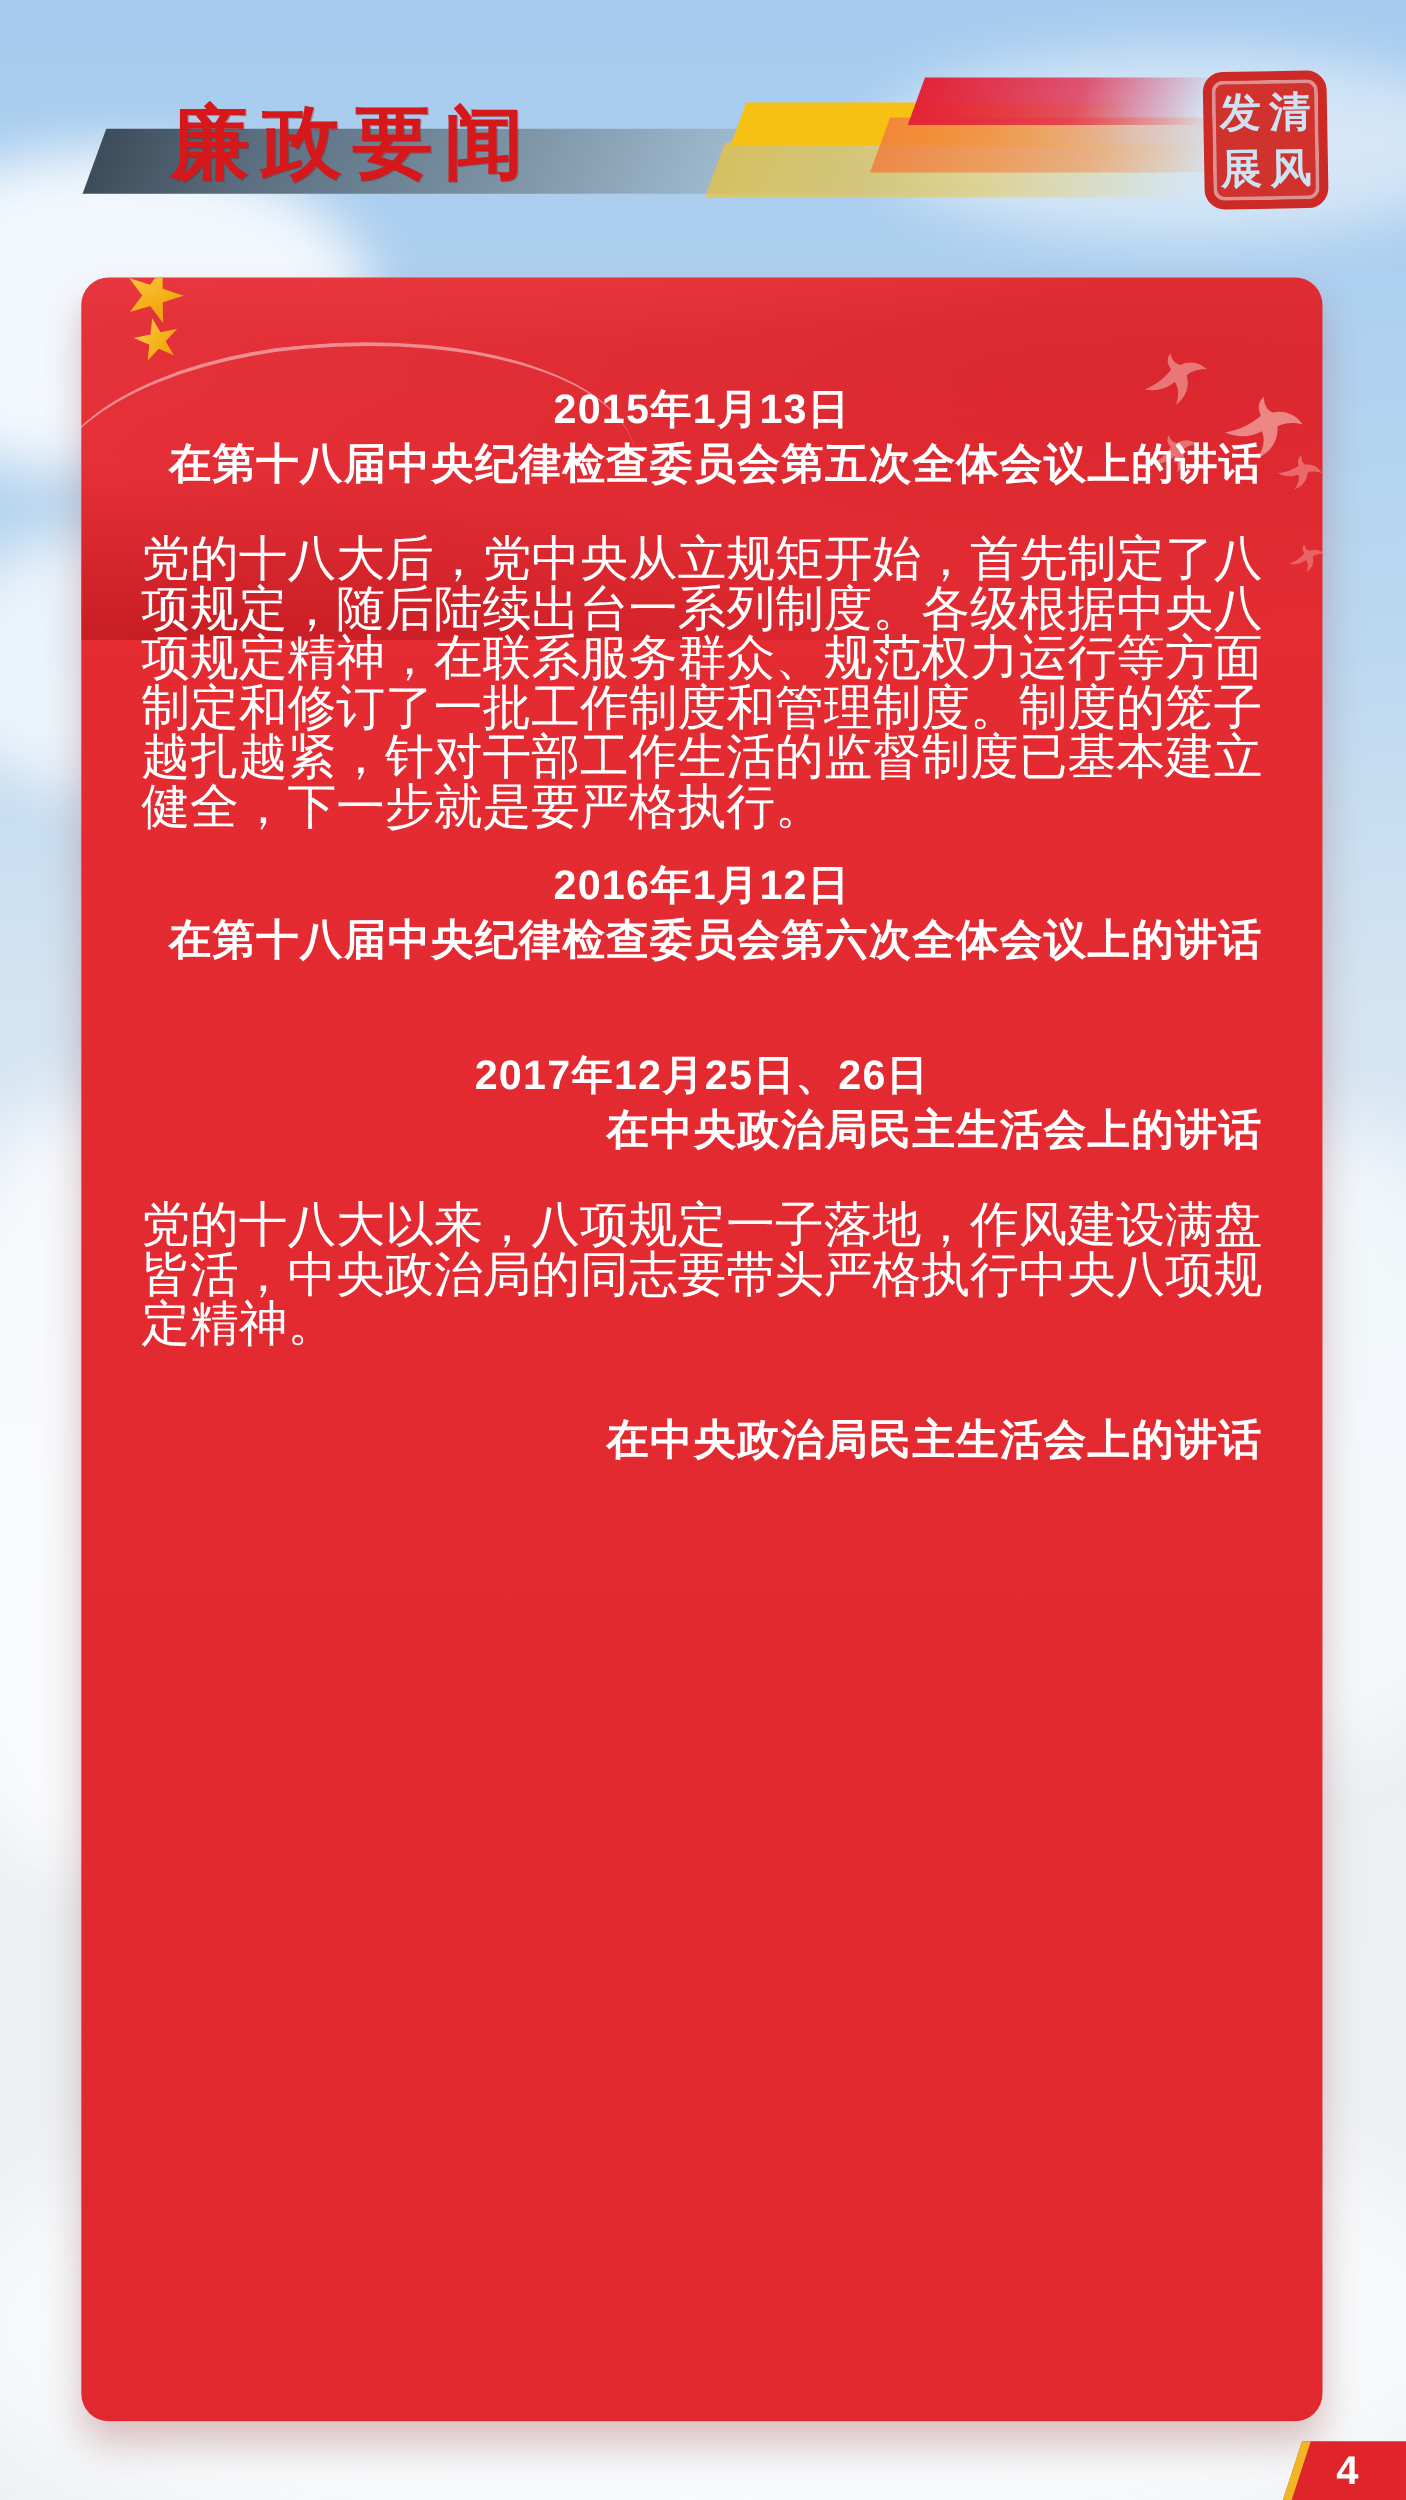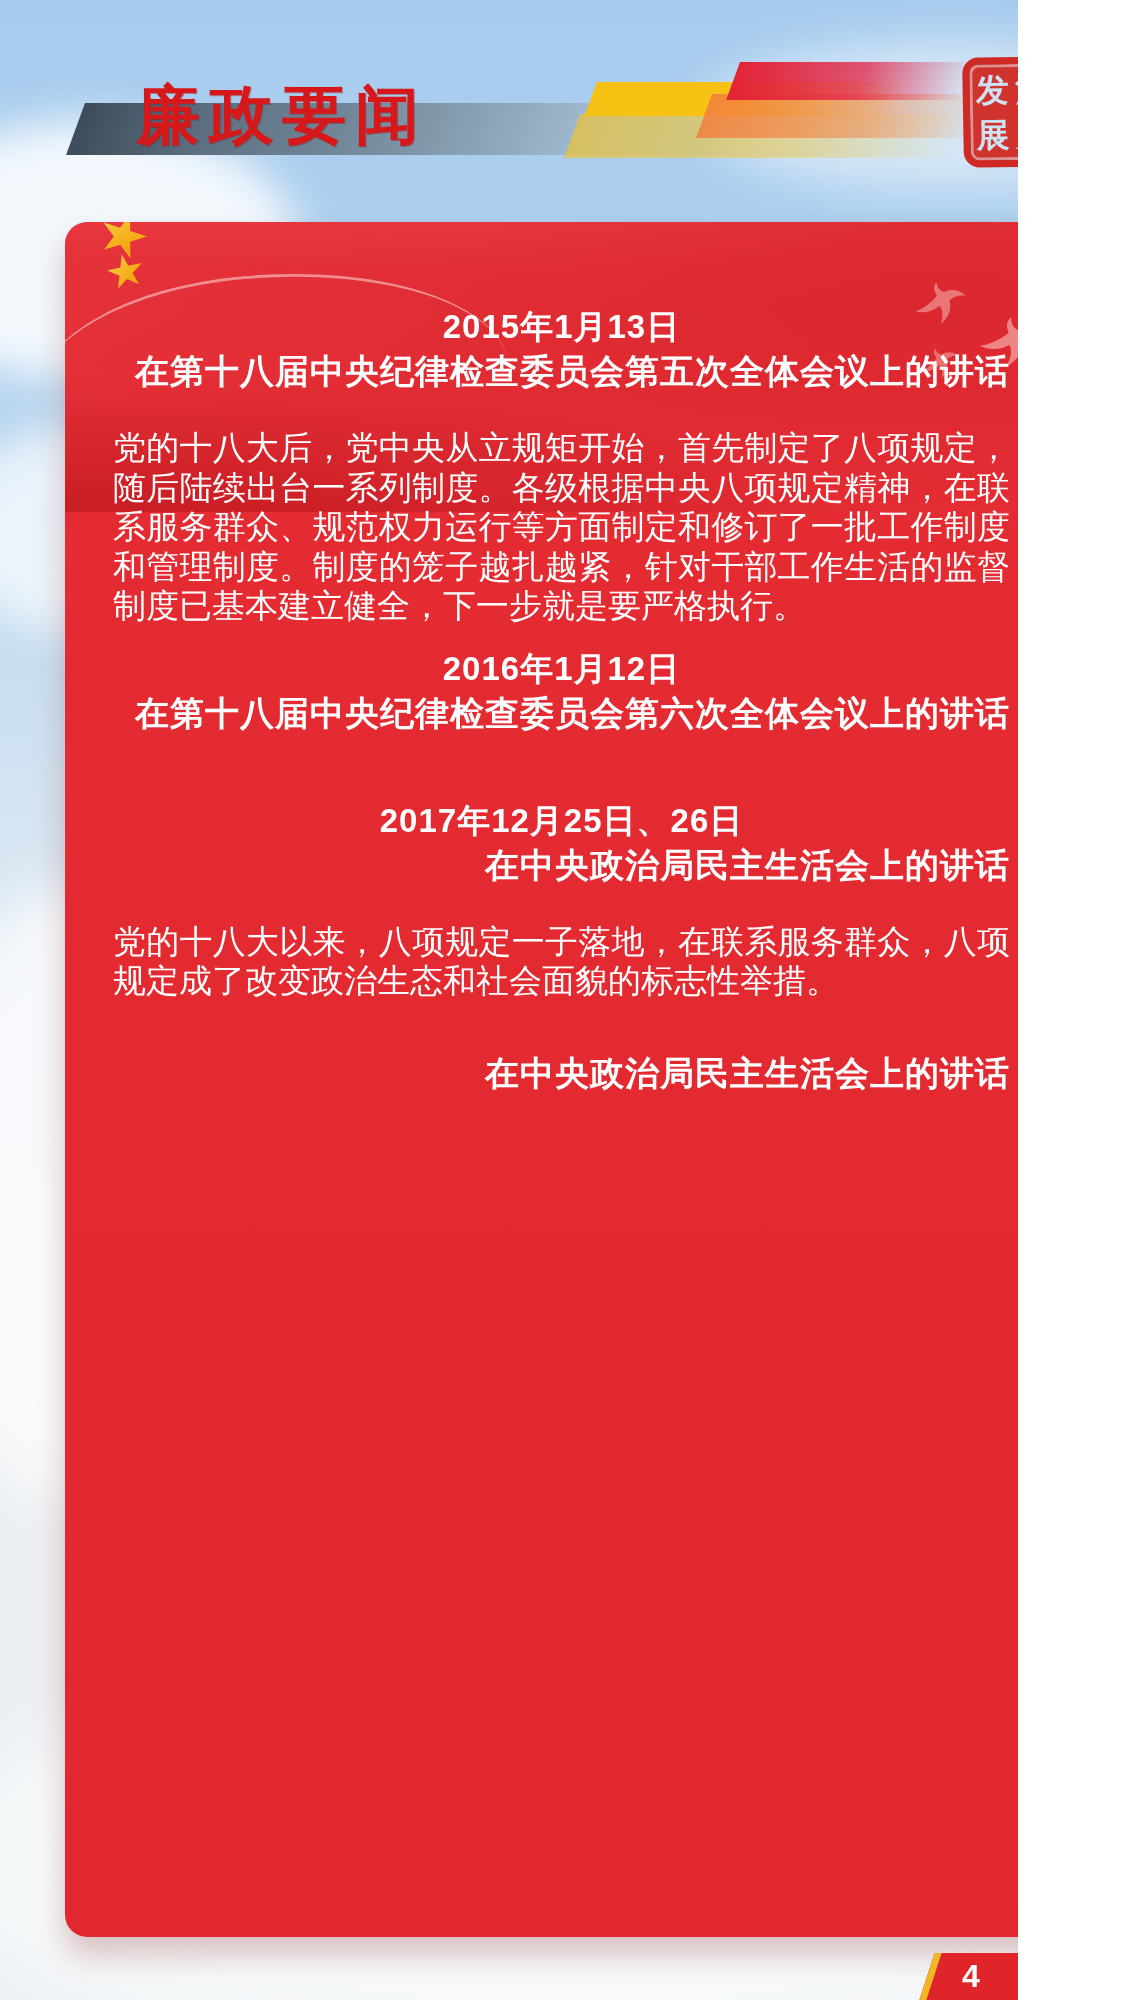--- a/index.html
+++ b/index.html
@@ -1,18 +1,18 @@
 <!DOCTYPE html>
 <html><head>
 <meta charset="utf-8">
 <style>
   html,body{margin:0;padding:0;}
   body{font-family:"Liberation Sans","DejaVu Sans",sans-serif;}
   .page{
-    position:relative;width:1018px;height:2000px;overflow:hidden;
+    position:relative;width:1125px;height:2000px;overflow:hidden;
     background:linear-gradient(180deg,#a6cbee 0%,#aed0ef 12%,#bcd8f0 26%,#d4e4f2 40%,#e4ecf3 55%,#ecf0f3 72%,#eef1f4 100%);
   }
   
   .cloud{position:absolute;border-radius:50%;filter:blur(22px);}
   .cloud.c1{left:-120px;top:120px;width:420px;height:260px;background:rgba(255,255,255,.85);}
   .cloud.c2{left:-60px;top:420px;width:360px;height:220px;background:rgba(255,255,255,.7);}
   .cloud.c3{left:120px;top:560px;width:900px;height:180px;background:rgba(255,255,255,.75);}
   .cloud.c4{left:700px;top:40px;width:500px;height:150px;background:rgba(255,255,255,.5);}
   .cloud.c5{left:-80px;top:880px;width:300px;height:620px;background:rgba(252,253,254,.8);filter:blur(28px);}
   .cloud.c6{left:900px;top:900px;width:320px;height:500px;background:rgba(250,252,253,.7);filter:blur(30px);}
@@ -55,21 +55,21 @@
   .d1{left:842px;top:58px;width:62px;transform:rotate(-8deg);}
   .d2{left:906px;top:92px;width:74px;transform:rotate(4deg);opacity:.65;}
   .d3{left:850px;top:124px;width:46px;transform:rotate(-14deg);opacity:.5;}
   .d4{left:952px;top:140px;width:42px;transform:rotate(10deg);opacity:.45;}
   .d5{left:962px;top:212px;width:34px;transform:rotate(-6deg);opacity:.4;}
   
   .content{position:relative;padding:82px 48px 0 48px;color:#ffffff;}
   .section{text-align:center;}
   .section .sec-date{font-size:33px;font-weight:bold;line-height:45px;letter-spacing:1px;}
   .section .sec-title{font-size:34px;font-weight:bold;line-height:45px;letter-spacing:1px;margin-bottom:22px;text-align:right;}
-  .section .sec-body{text-align:justify;font-size:33px;line-height:39.5px;letter-spacing:0;color:#ffffff;margin-top:34px;}
+  .section .sec-body{text-align:justify;font-size:39px;line-height:39.5px;letter-spacing:0;color:#ffffff;margin-top:34px;}
   .section.sec-2{margin-top:20px;}
   .section.sec-3{margin-top:62px;}
   .section.sec-4{margin-top:50px;}
   
   .page-badge{position:absolute;right:-20px;bottom:0;width:104px;height:47px;transform:skewX(-18deg);
     background:#df242a;border-left:7px solid #f2b524;display:flex;align-items:center;}
   .page-badge span{transform:skewX(18deg);color:#ffffff;font-weight:bold;font-size:32px;margin-left:28px;
     font-family:"Liberation Sans","DejaVu Sans",sans-serif;}
 </style>
 </head>
@@ -141,21 +141,21 @@
       </div>
 
       <div class="section sec-2">
         <div class="sec-date">2016年1月12日</div>
         <div class="sec-title">在第十八届中央纪律检查委员会第六次全体会议上的讲话</div>
       </div>
 
       <div class="section sec-3">
         <div class="sec-date">2017年12月25日、26日</div>
         <div class="sec-title">在中央政治局民主生活会上的讲话</div>
-        <div class="sec-body">党的十八大以来，八项规定一子落地，在联系服务群众，八项规定成了改变政治生态和社会面貌的标志性举措。</div>
+        <div class="sec-body">党的十八大以来，八项规定一子落地，作风建设满盘皆活，中央政治局的同志要带头严格执行中央八项规定精神。</div>
       </div>
 
       <div class="section sec-4">
         <div class="sec-title">在中央政治局民主生活会上的讲话</div>
       </div>
 
     </div>
   </div>
 
   <div class="page-badge">

